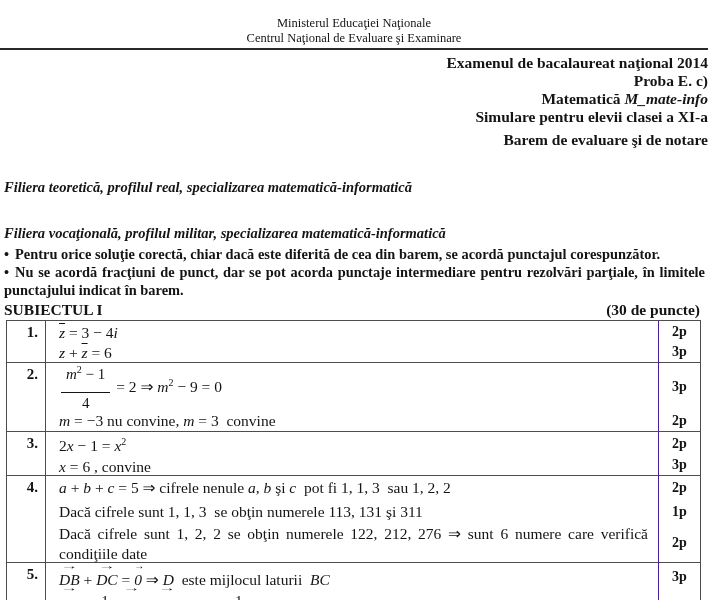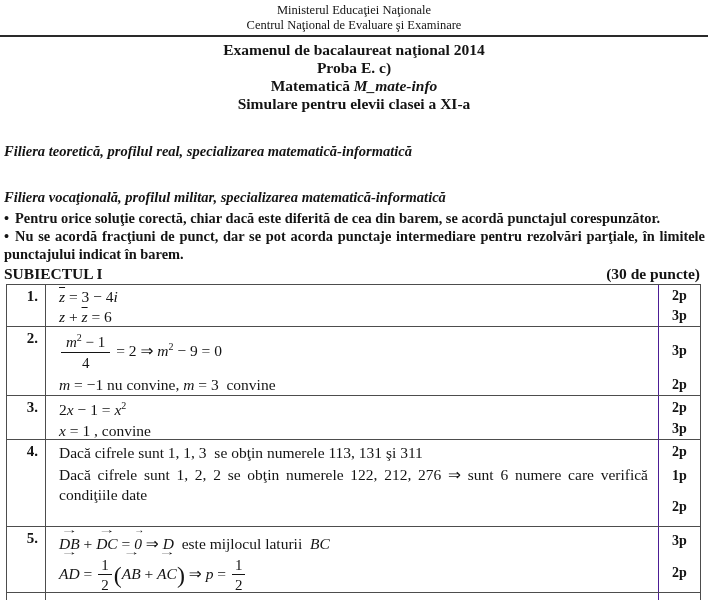--- a/index.html
+++ b/index.html
@@ -3,24 +3,24 @@
 <meta charset="utf-8">
 <style>
   html,body { margin:0; padding:0; background:#e9e9e9; }
   .page {
     width:708px; height:600px; background:#ffffff; overflow:hidden;
     font-family:"Liberation Serif", serif; color:#141414; position:relative;
     margin:0 auto;
   }
   
   .ministry { text-align:center; font-size:12.5px; line-height:14.5px; }
-  .ministry-block { padding-top:3px; }
+  .ministry-block { padding-top:16px; }
   .header-rule { border:none; border-top:2px solid #2a2a2a; margin:3px 0 0 0; }
   
-  .titles { margin-top:4px; text-align:center; font-weight:bold; font-size:15.5px; }
+  .titles { margin-top:4px; text-align:right; font-weight:bold; font-size:15.5px; }
   .title-line { line-height:18px; }
   .barem-line { margin-top:5px; }
   .it { font-style:italic; }
   
   .tracks { margin-top:3px; padding-left:4px; font-weight:bold; font-style:italic; font-size:14.5px; }
   .tracks div { line-height:16px;margin-top:30px; }
   
   .notes { margin-top:4px; padding:0 3px 0 4px; font-weight:bold; font-size:14.4px; }
   .notes p { margin:0; text-align:justify; line-height:18px; }
   .bglyph { margin-right:6px; }
@@ -35,21 +35,21 @@
           padding:2px 7px 0 0; font-size:15px; line-height:18px; }
   .ccont { border-right:1px solid #4c1d95; padding:0 4px 0 13px; font-size:15.5px; }
   .cpts { display:flex; flex-direction:column; font-weight:bold; font-size:14px; }
   .pt { display:flex; align-items:center; justify-content:center; }
   
   .ml { white-space:pre; display:block; }
   .mi { font-style:italic; }
   .ol { font-style:italic; text-decoration:overline; }
   .sup { font-size:10px; vertical-align:6px; line-height:0; }
   .frac { display:inline-block; vertical-align:middle; text-align:center; margin:0 2px; font-size:15px; }
-  .frac .fn { display:block; border-bottom:1.3px solid #141414; padding:0 5px 1px; line-height:18px; }
+  .frac .fn { display:block; border-bottom:1.3px solid #141414; padding:0 5px 9px; line-height:18px; }
   .frac .fd { display:block; line-height:18px; padding-top:1px; }
   .vec { position:relative; display:inline-block; font-style:italic; }
   .vec .va { position:absolute; left:0; top:-8px; width:100%; text-align:center; font-style:normal;
              font-size:10px; line-height:10px; transform:scaleX(1.7); }
   .vec.narrow .va { transform:scaleX(1.0); }
   .bigp { font-size:24px; vertical-align:middle; font-weight:normal; }
   .just { white-space:normal; text-align:justify; line-height:19.5px; padding-right:6px; }
 </style>
 </head>
 <body>
@@ -63,20 +63,21 @@
   <hr class="header-rule">
 
   <div class="titles">
     <div class="title-line">Examenul de bacalaureat naţional 2014</div>
     <div class="title-line">Proba E. c)</div>
     <div class="title-line">
       <span>Matematică</span>
       <span class="it">M_mate-info</span>
     </div>
     <div class="title-line">Simulare pentru elevii clasei a XI-a</div>
+    <div class="title-line barem-line">Barem de evaluare şi de notare</div>
   </div>
 
   <div class="tracks">
     <div>Filiera teoretică, profilul real, specializarea matematică-informatică</div>
     <div>Filiera vocaţională, profilul militar, specializarea matematică-informatică</div>
   </div>
 
   <div class="notes">
     <p><span class="bglyph">•</span><span>Pentru orice soluţie corectă, chiar dacă este diferită de cea din barem, se acordă punctajul corespunzător.</span></p>
     <p><span class="bglyph">•</span><span>Nu se acordă fracţiuni de punct, dar se pot acorda punctaje intermediare pentru rezolvări parţiale, în limitele punctajului indicat în barem.</span></p>
@@ -98,43 +99,44 @@
       <div class="cpts">
         <span class="pt" style="height:21px">2p</span>
         <span class="pt" style="height:20px">3p</span>
       </div>
     </div>
 
     <div class="brow" style="height:69px">
       <div class="cnum">2.</div>
       <div class="ccont">
         <span class="ml" style="height:47px; line-height:47px"><span class="frac"><span class="fn"><span class="mi">m</span><span class="sup">2</span><span> − 1</span></span><span class="fd">4</span></span><span> = 2 ⇒ </span><span class="mi">m</span><span class="sup">2</span><span> − 9 = 0</span></span>
-        <span class="ml" style="height:21px; line-height:21px"><span class="mi">m</span><span> = −1 nu convine, </span><span class="mi">m</span><span> = 3  convine</span></span>
+        <span class="ml" style="height:21px; line-height:21px"><span class="mi">m</span><span> = −3 nu convine, </span><span class="mi">m</span><span> = 3  convine</span></span>
       </div>
       <div class="cpts">
         <span class="pt" style="height:47px">3p</span>
         <span class="pt" style="height:21px">2p</span>
       </div>
     </div>
 
     <div class="brow" style="height:44px">
       <div class="cnum">3.</div>
       <div class="ccont">
         <span class="ml" style="height:23px; line-height:23px; padding-top:2px"><span>2</span><span class="mi">x</span><span> − 1 = </span><span class="mi">x</span><span class="sup">2</span></span>
-        <span class="ml" style="height:19px; line-height:19px"><span class="mi">x</span><span> = 1 , convine</span></span>
+        <span class="ml" style="height:19px; line-height:19px"><span class="mi">x</span><span> = 6 , convine</span></span>
       </div>
       <div class="cpts">
         <span class="pt" style="height:23px">2p</span>
         <span class="pt" style="height:20px">3p</span>
       </div>
     </div>
 
     <div class="brow" style="height:87px">
       <div class="cnum">4.</div>
       <div class="ccont">
+        <span class="ml" style="height:23px; line-height:23px"><span class="mi">a</span><span> + </span><span class="mi">b</span><span> + </span><span class="mi">c</span><span> = 5 ⇒ cifrele nenule </span><span class="mi">a</span><span>, </span><span class="mi">b</span><span> şi </span><span class="mi">c</span><span>  pot fi 1, 1, 3  sau 1, 2, 2</span></span>
         <span class="ml" style="height:25px; line-height:25px">Dacă cifrele sunt 1, 1, 3  se obţin numerele 113, 131 şi 311</span>
         <span class="ml just" style="height:39px">Dacă cifrele sunt 1, 2, 2 se obţin numerele 122, 212, 276 ⇒ sunt 6 numere care verifică condiţiile date</span>
       </div>
       <div class="cpts">
         <span class="pt" style="height:23px">2p</span>
         <span class="pt" style="height:25px">1p</span>
         <span class="pt" style="height:38px">2p</span>
       </div>
     </div>
 

